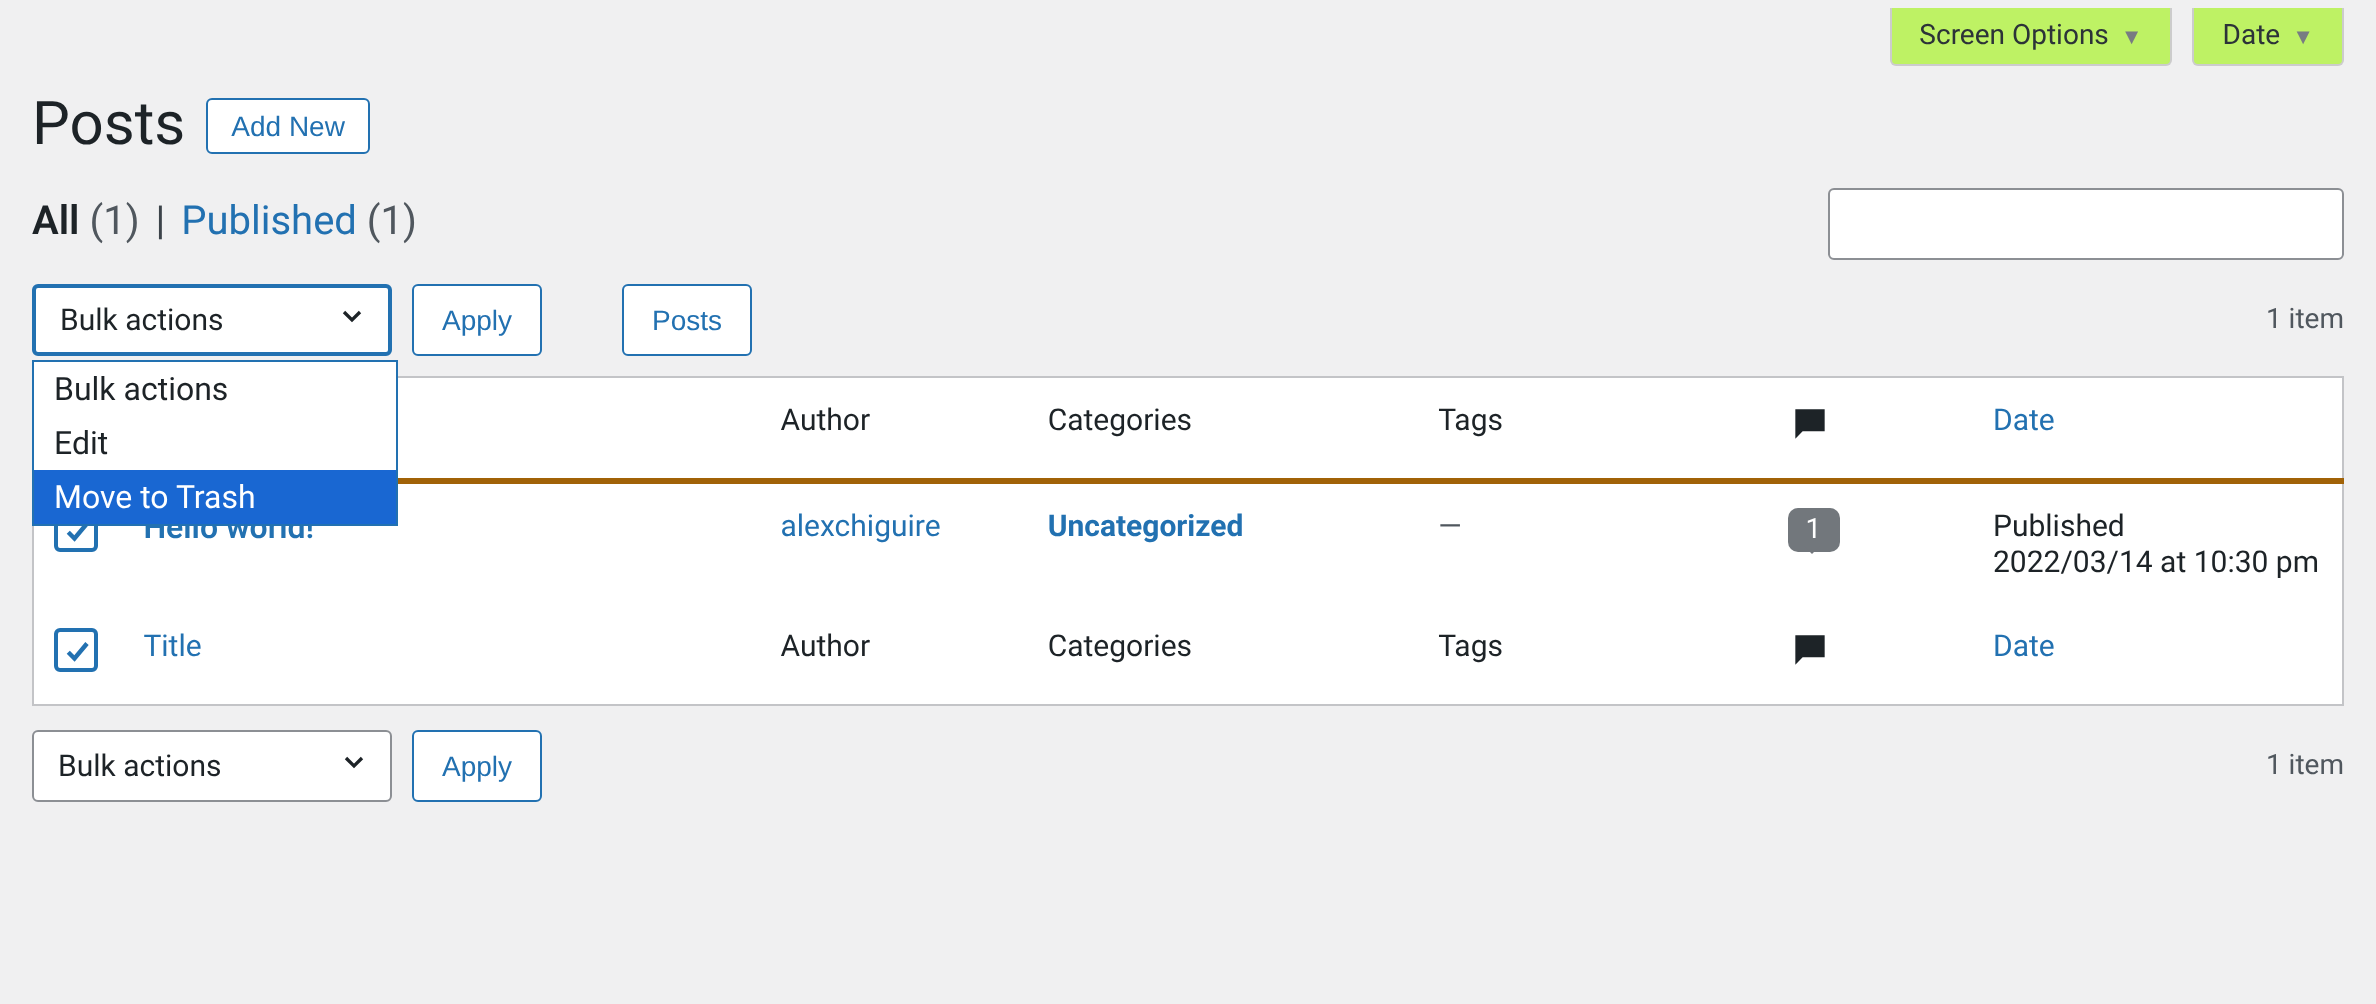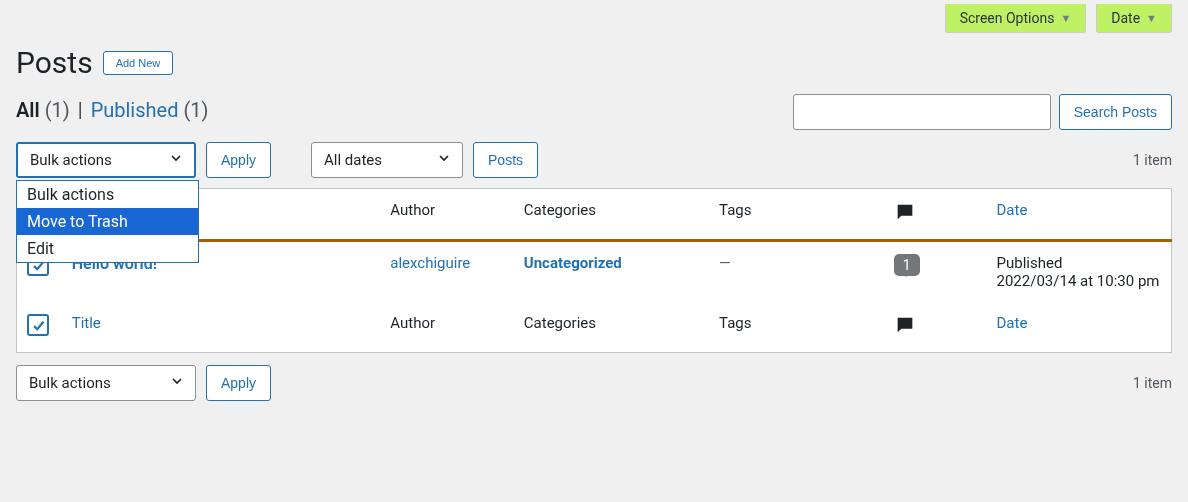--- a/index.html
+++ b/index.html
@@ -40,21 +40,21 @@
     .page-title {
       font-size: 30px;
       font-weight: 400;
       color: #1d2327;
     }
     .add-new-btn {
       background: #fff;
       border: 1px solid #2271b1;
       color: #2271b1;
       padding: 5px 12px;
-      font-size: 11px;
+      font-size: 14px;
       cursor: pointer;
       border-radius: 3px;
     }
     .subsubsub {
       font-size: 20px;
       margin-bottom: 14px;
     }
     .subsubsub .current { font-weight: 600; color: #1d2327; }
     .subsubsub .count { color: #50575e; }
     .subsubsub a { color: #2271b1; text-decoration: none; }
@@ -231,47 +231,38 @@
   <span class="count">(1)</span>
   <span class="sep">|</span>
   <a href="#">
     <span>Published</span>
   </a>
   <span class="count">(1)</span>
 </div>
 
 <div class="search-row">
   <input class="search-input" type="text" style="">
-  <button class="button">Search Posts</button>
 </div>
 
 <div class="tablenav">
   <div class="select-box focused" style="width:180px">
     <span>Bulk actions</span>
     <span class="select-chevron">
       <svg viewBox="0 0 24 24" fill="none" stroke="#1d2327" stroke-width="2.5">
           <polyline points="6 9 12 15 18 9"></polyline>
         </svg>
     </span>
     <div class="bulk-dropdown">
       <div class="opt">Bulk actions</div>
+      <div class="opt">Edit</div>
       <div class="opt selected">Move to Trash</div>
-      <div class="opt">Edit</div>
     </div>
   </div>
   <button class="button">Apply</button>
   <div style="width:20px"></div>
-  <div class="select-box" style="width:152px">
-    <span>All dates</span>
-    <span class="select-chevron">
-      <svg viewBox="0 0 24 24" fill="none" stroke="#1d2327" stroke-width="2.5">
-          <polyline points="6 9 12 15 18 9"></polyline>
-        </svg>
-    </span>
-  </div>
   <button class="button">Posts</button>
   <span class="item-count">1 item</span>
 </div>
 
 <table class="posts">
   <thead>
     <tr>
       <th class="col-cb"></th>
       <th class="col-title sortable"><a href="#">Title</a></th>
       <th class="col-author">Author</th>

